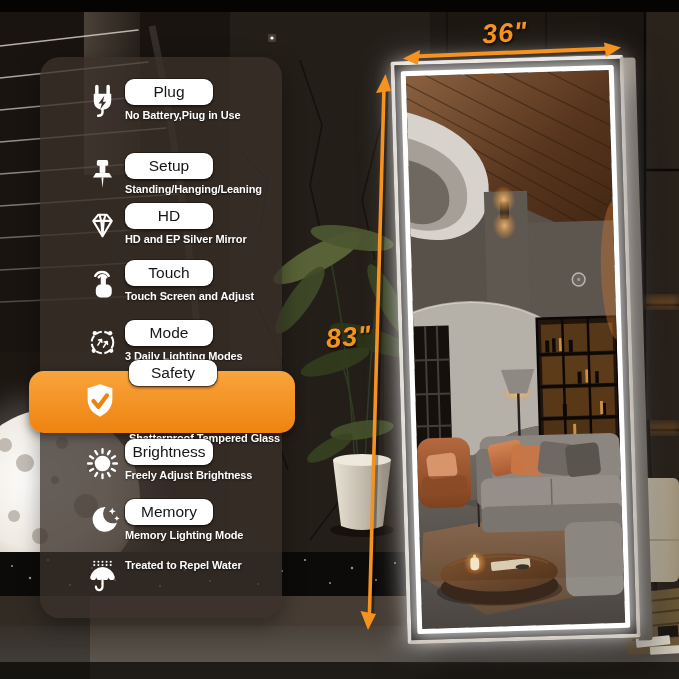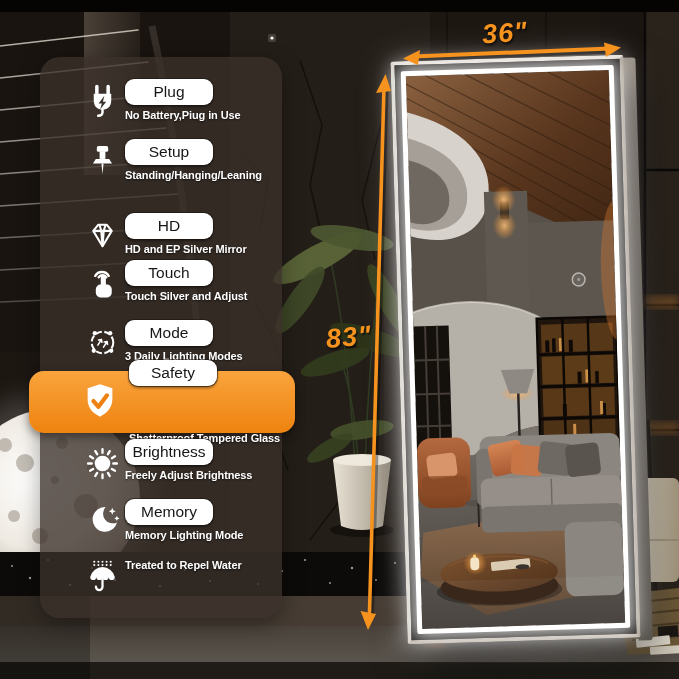--- a/index.html
+++ b/index.html
@@ -404,36 +404,36 @@
             <path d="M18,25.8 v2.6 c0,2.2 -1.8,3.4 -4.2,3.4" stroke="#fff" stroke-width="2.4" fill="none" stroke-linecap="round"></path>
             <path d="M19.8,12.5 L14.2,20 h3.2 L15.8,25.5 L21.6,18.2 h-3.2 Z" fill="#3a322c"></path>
           </svg>
       </span>
       <span class="ft">
           <span class="fbtn">Plug</span>
           <span class="fsub">No Battery,Piug in Use</span>
         </span>
     </div>
 
-    <div class="feat" style="top:82px">
+    <div class="feat" style="top:96px">
       <span class="fi">
         <svg viewBox="0 0 36 36" fill="#fff">
             <rect x="12.5" y="3" width="11" height="5.5" rx="1.5"></rect>
             <rect x="15.2" y="8" width="5.6" height="7.5"></rect>
             <path d="M11.5,15.5 h13 l2.8,4.5 H8.7 Z"></path>
             <path d="M17,20 h2 l-1,10.5 Z"></path>
           </svg>
       </span>
       <span class="ft">
           <span class="fbtn">Setup</span>
           <span class="fsub">Standing/Hanging/Leaning</span>
         </span>
     </div>
 
-    <div class="feat" style="top:156px">
+    <div class="feat" style="top:146px">
       <span class="fi">
         <svg viewBox="0 0 36 36" fill="none" stroke="#fff" stroke-width="2" stroke-linejoin="round">
             <path d="M9,13.5 L14,7.5 H22 L27,13.5 L18,28.5 Z"></path>
             <path d="M9,13.5 H27 M15,7.5 L16.8,13.5 L18,28.5 M21,7.5 L19.2,13.5 L18,28.5"></path>
           </svg>
       </span>
       <span class="ft">
           <span class="fbtn">HD</span>
           <span class="fsub">HD and EP Silver Mirror</span>
         </span>
@@ -443,21 +443,21 @@
       <span class="fi">
         <svg viewBox="0 0 36 36">
             <path d="M11,11.5 a7.5,7.5 0 0 1 13,0" stroke="#fff" stroke-width="2.4" fill="none" stroke-linecap="round"></path>
             <path d="M14.2,13 a4.3,4.3 0 0 1 7.6,0" stroke="#fff" stroke-width="2.2" fill="none" stroke-linecap="round"></path>
             <rect x="16.3" y="10.5" width="5" height="13" rx="2.5" fill="#fff"></rect>
             <rect x="11.5" y="20" width="15.5" height="12.5" rx="4.5" fill="#fff"></rect>
           </svg>
       </span>
       <span class="ft">
           <span class="fbtn">Touch</span>
-          <span class="fsub">Touch Silver and Adjust</span>
+          <span class="fsub">Touch Screen and Adjust</span>
         </span>
     </div>
 
     <div class="feat" style="top:263px">
       <span class="fi">
         <svg viewBox="0 0 36 36">
             <circle cx="18" cy="18" r="10.5" fill="none" stroke="#fff" stroke-width="2" stroke-dasharray="6 2.5"></circle>
             <circle cx="10.5" cy="9" r="2.1" fill="#fff"></circle>
             <circle cx="25.5" cy="9" r="2.1" fill="#fff"></circle>
             <circle cx="9.5" cy="26" r="2.1" fill="#fff"></circle>

